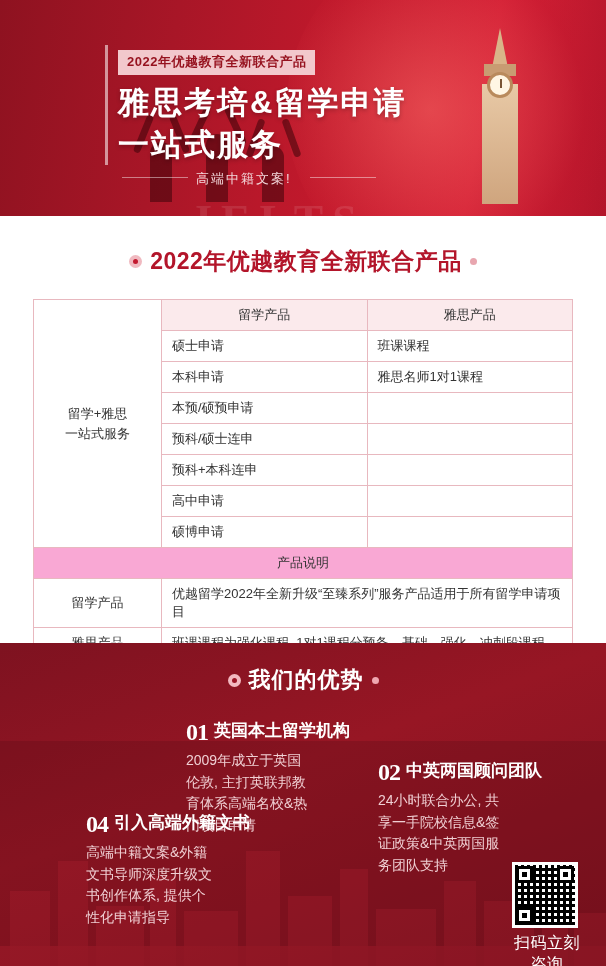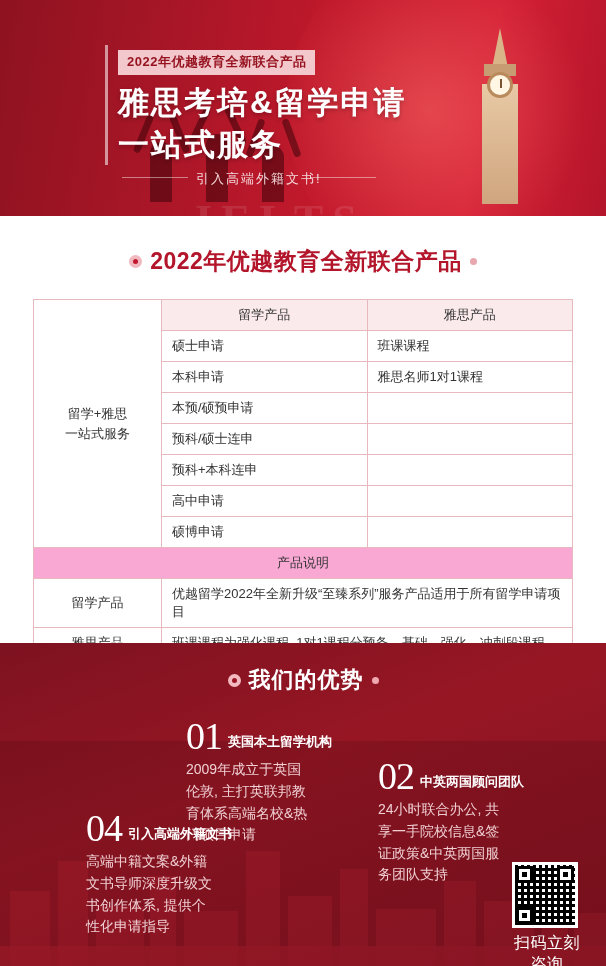--- a/index.html
+++ b/index.html
@@ -268,29 +268,29 @@
     left: 4px; top: 4px;
     width: 5px; height: 5px;
     border-radius: 50%;
     background: #9b1424;
   }
   .dot-small-w { width: 7px; height: 7px; border-radius: 50%; background: #efa7b0; }
 
   .adv-item { position: absolute; }
   .adv-head { display: flex; align-items: flex-end; gap: 6px; }
   .adv-num {
-    font-size: 38px;
-    font-weight: normal;
+    font-size: 24px;
+    font-weight: bold;
     color: #ffffff;
     font-family: "Liberation Serif", serif;
     line-height: 0.9;
     letter-spacing: -1px;
   }
   .adv-name {
-    font-size: 13px;
+    font-size: 17px;
     font-weight: bold;
     color: #ffffff;
     padding-bottom: 2px;
   }
   .adv-body {
     margin-top: 6px;
     font-size: 14px;
     line-height: 1.55;
     color: #f0cfd3;
     width: 128px;
@@ -368,21 +368,21 @@
     <div class="bb-mid"></div>
     <div class="bb-tower"></div>
     <div class="bb-clock"></div>
   </div>
 
   <div class="hero-left-bar"></div>
   <div class="hero-tag">2022年优越教育全新联合产品</div>
   <div class="hero-title1">雅思考培&amp;留学申请</div>
   <div class="hero-title2">一站式服务</div>
   <div class="hero-sub-line hsl-left"></div>
-  <div class="hero-sub">引入高端外籍文书!</div>
+  <div class="hero-sub">高端中籍文案!</div>
   <div class="hero-sub-line hsl-right"></div>
 </div>
 
 <div class="section-products">
   <div class="sec-title-row">
     <span class="dot-pink-lg"></span>
     <span class="sec-title-text">2022年优越教育全新联合产品</span>
     <span class="dot-small"></span>
   </div>
 

